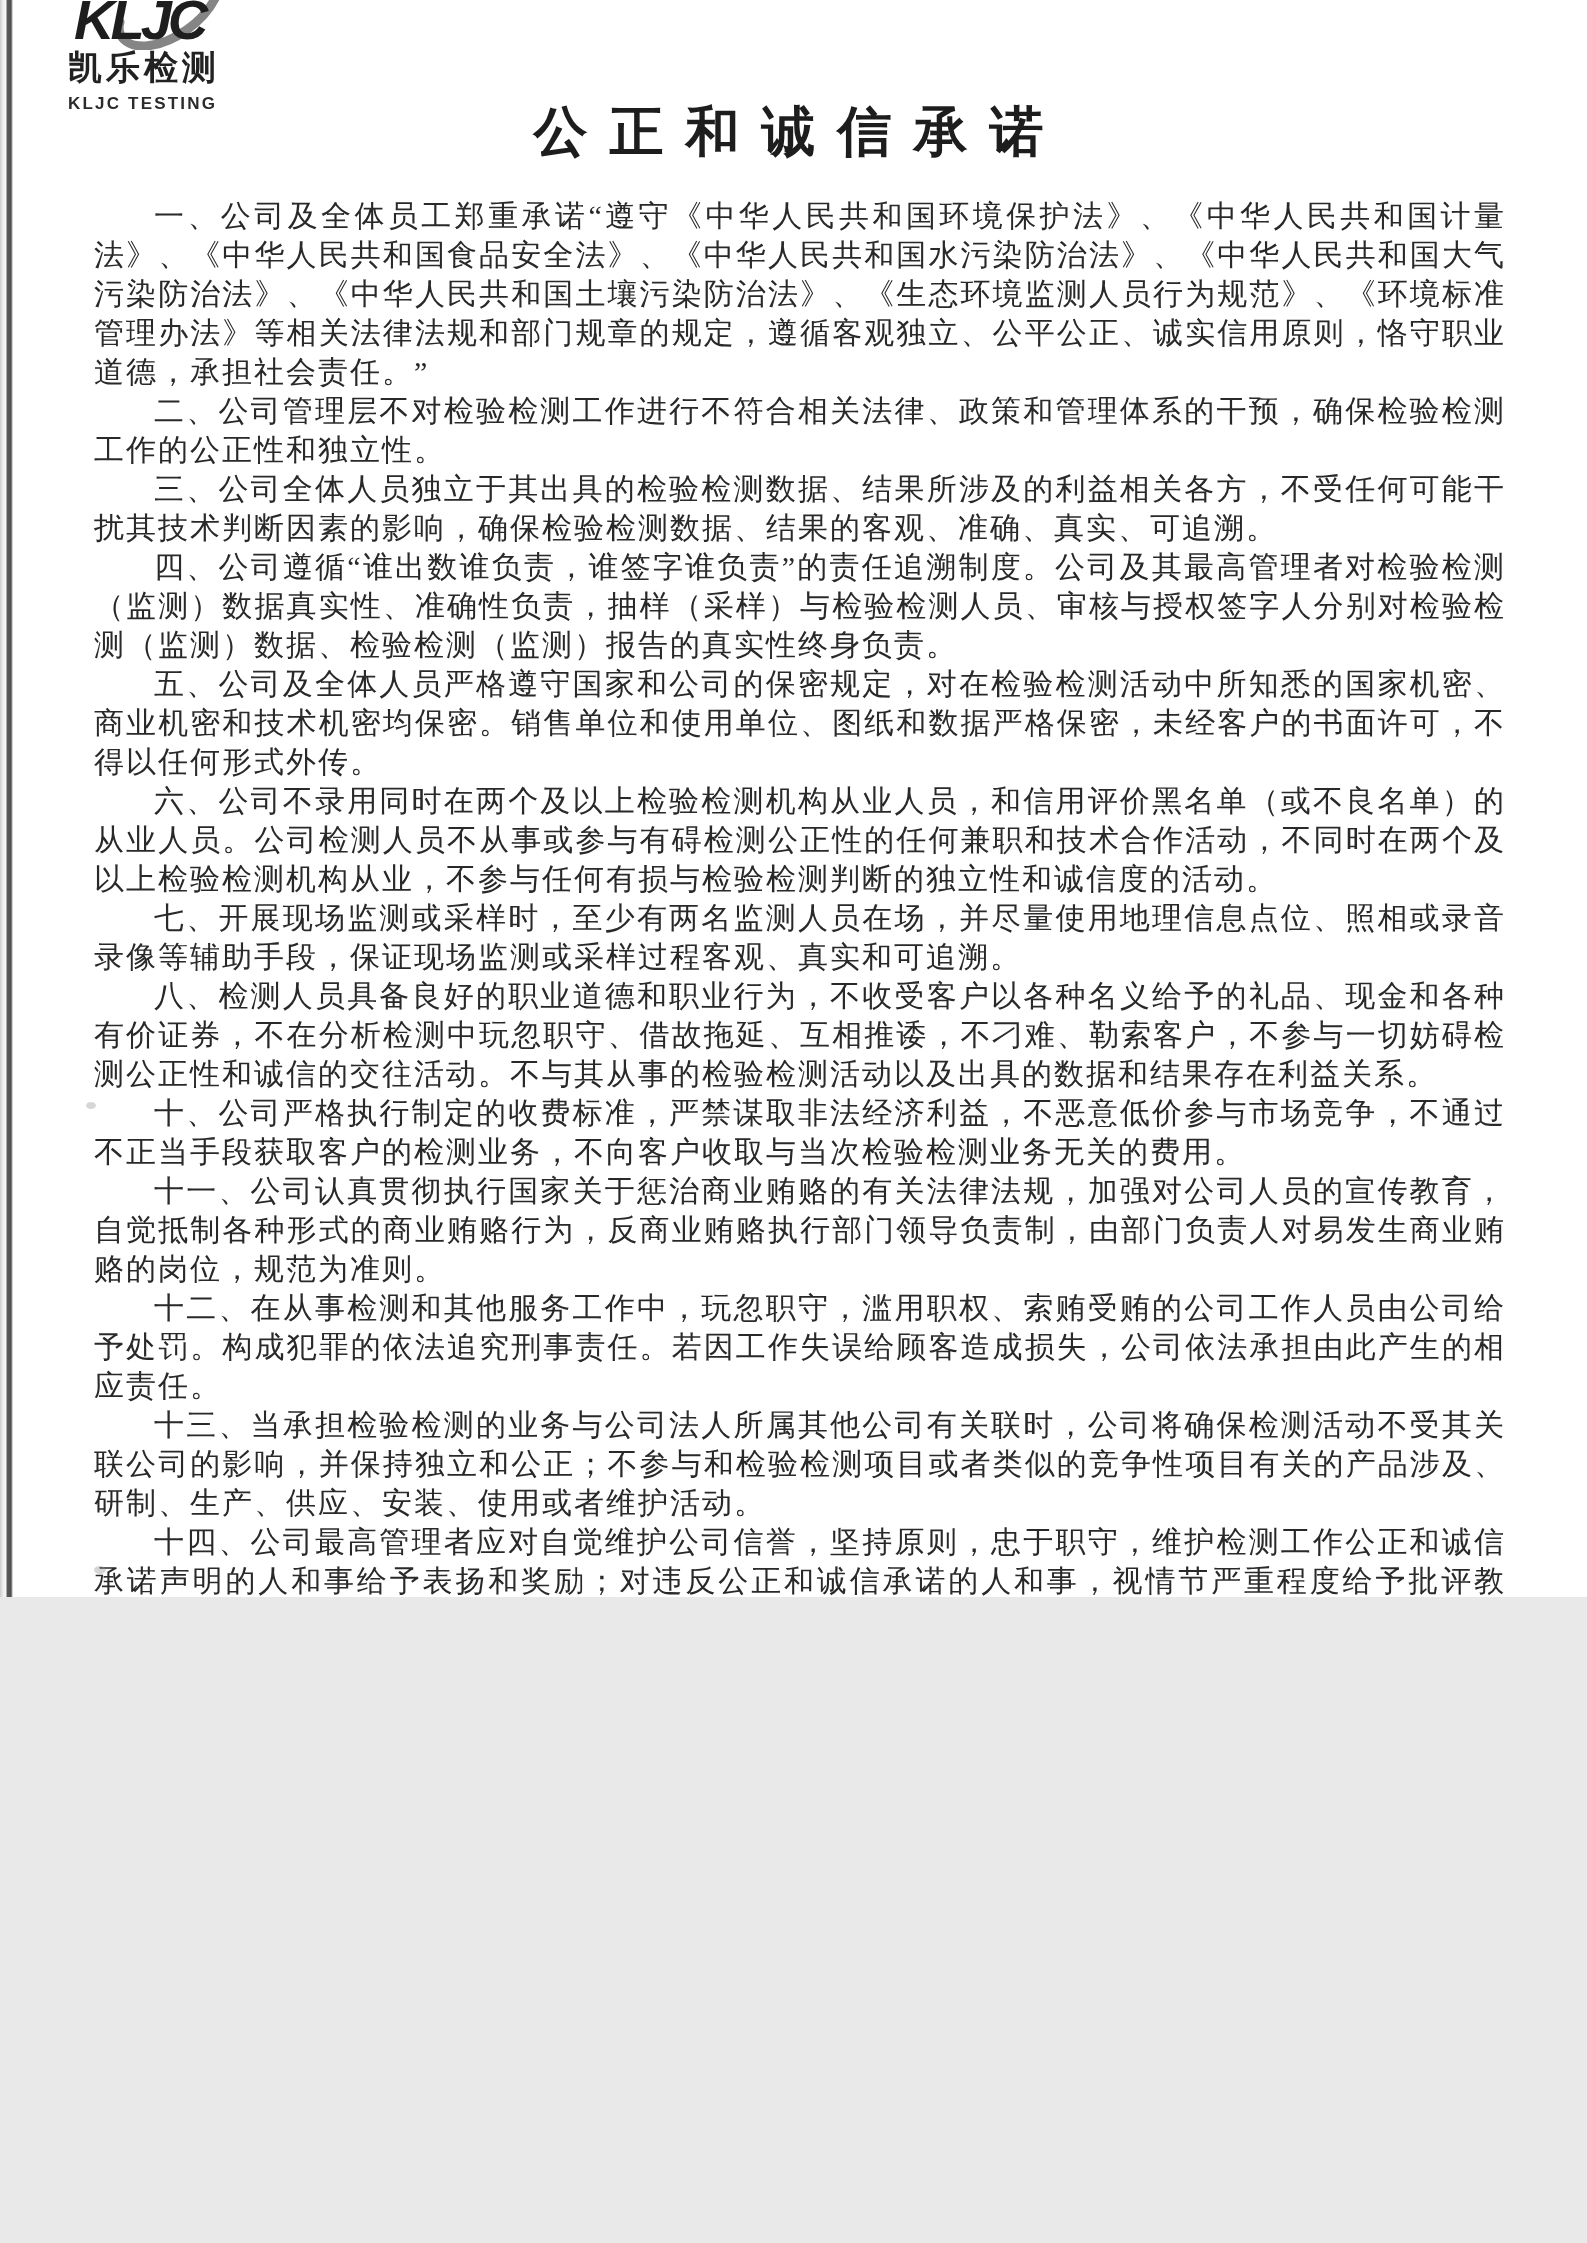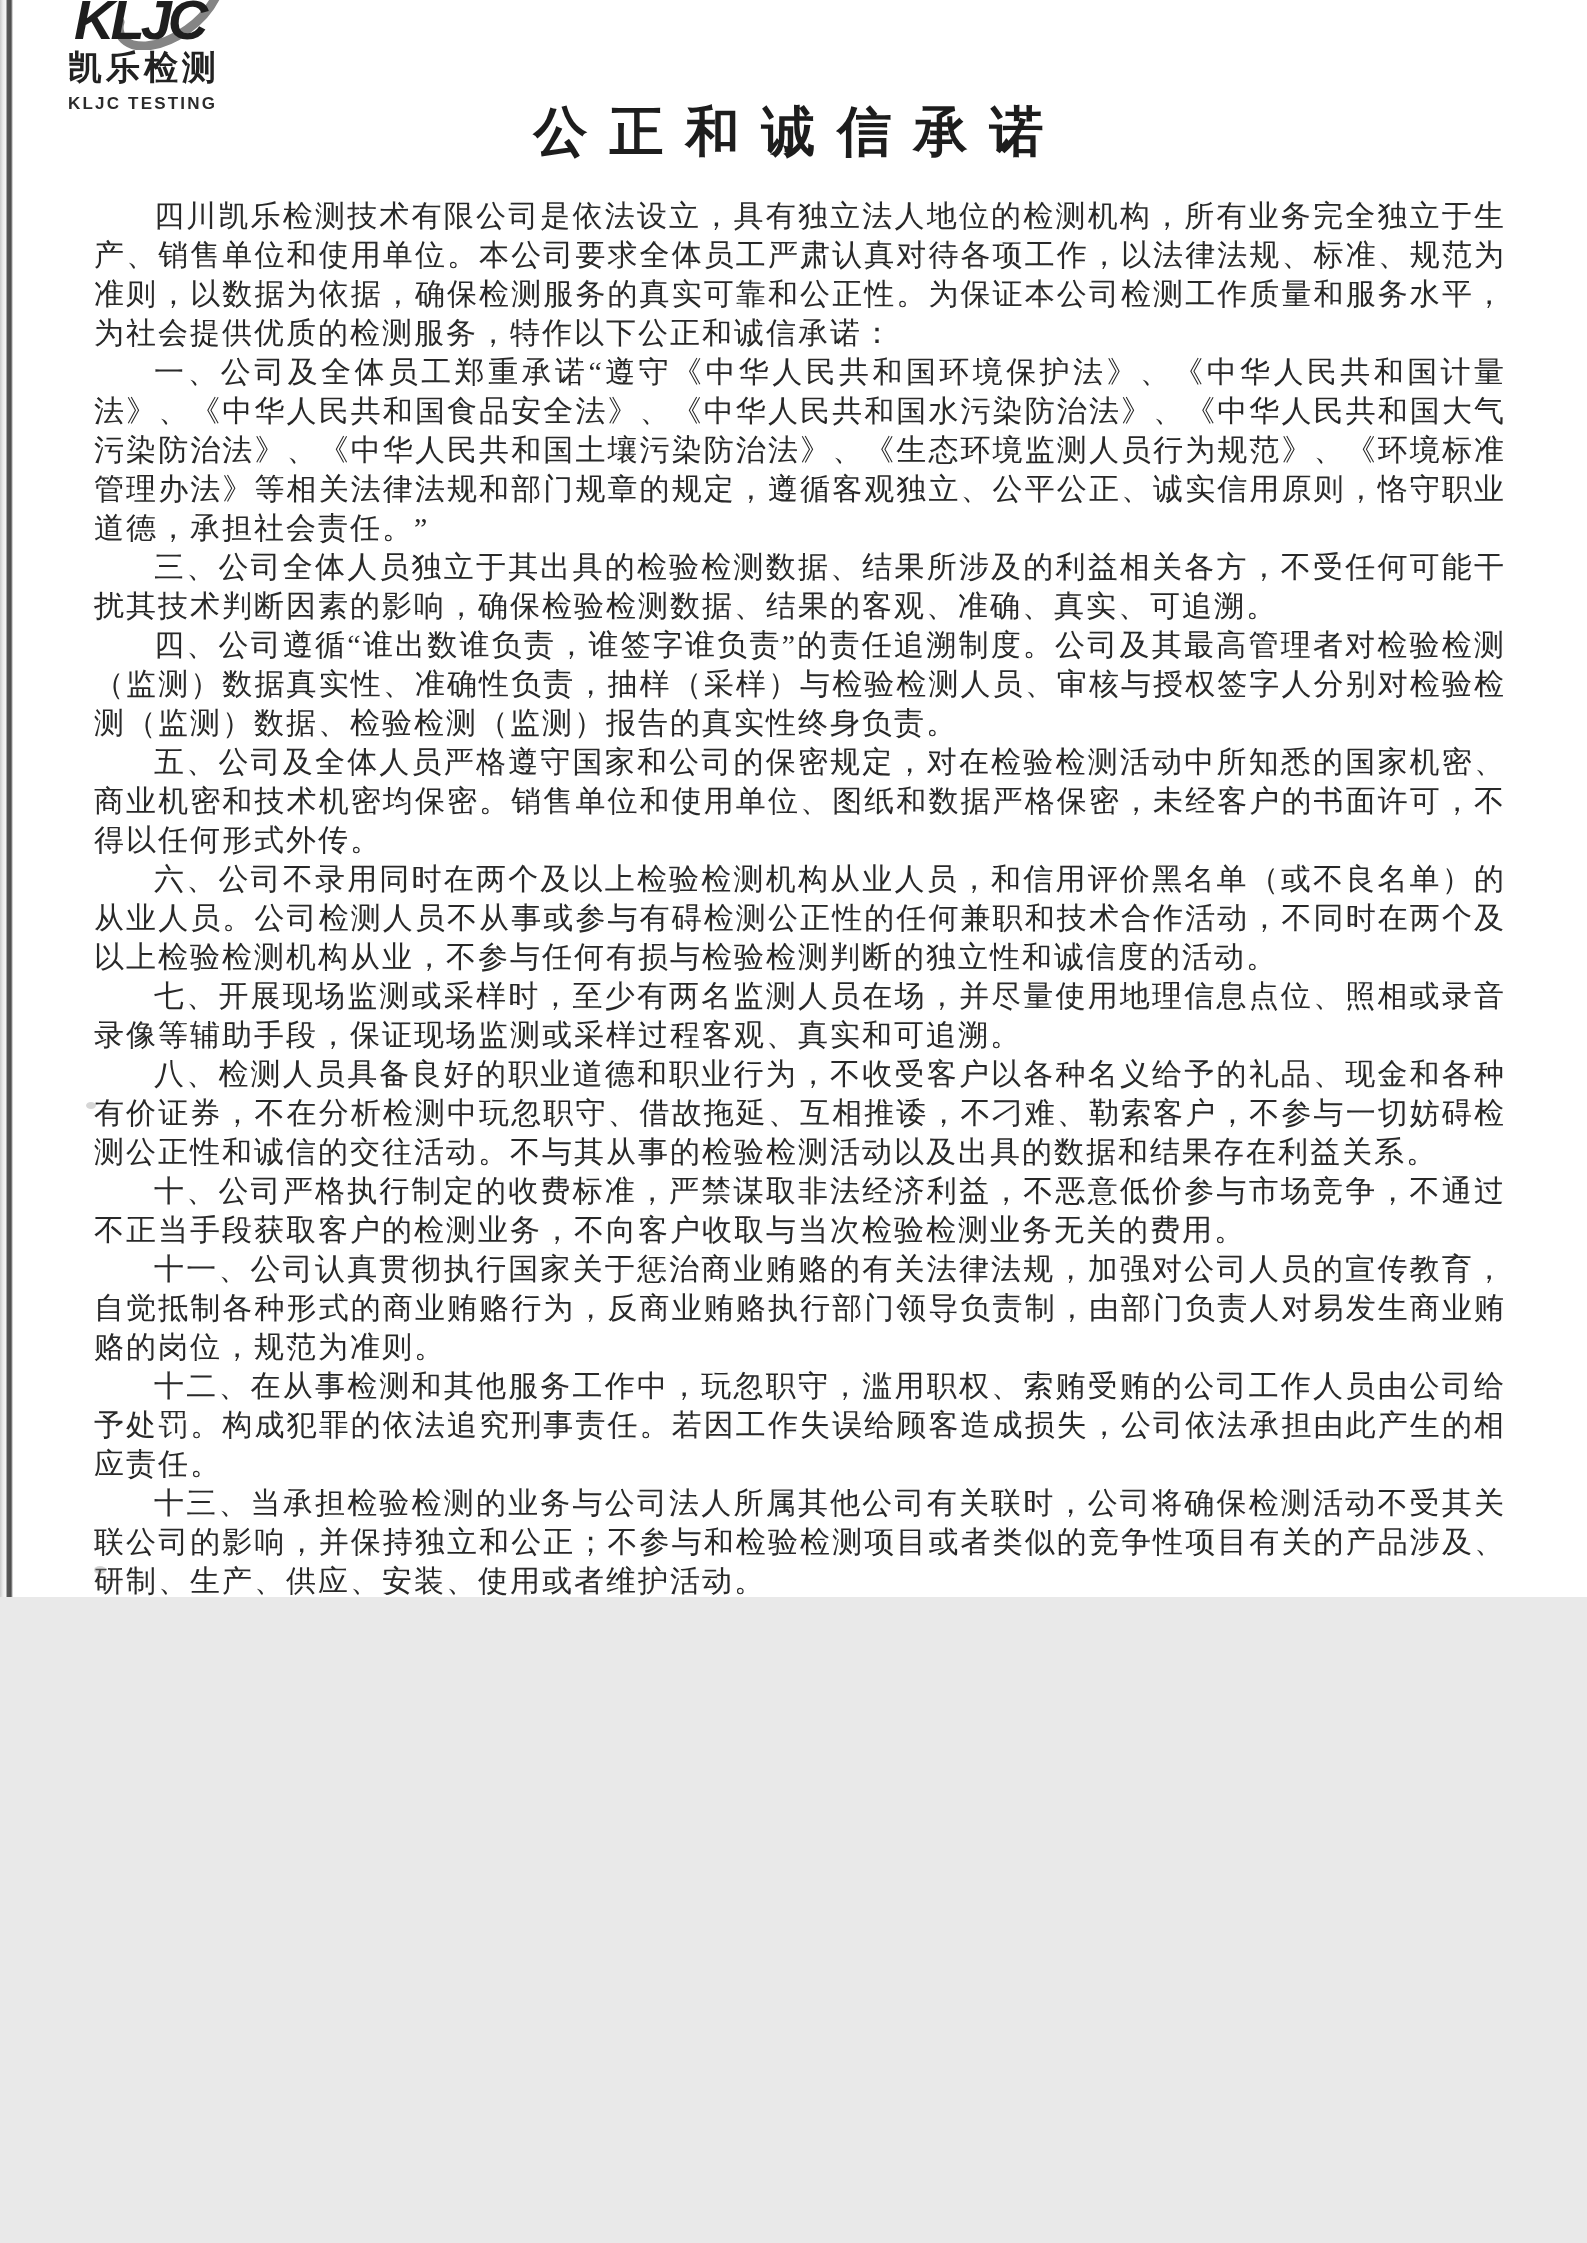--- a/index.html
+++ b/index.html
@@ -78,22 +78,22 @@
       <path d="M 150,0 C 138,30 104,52 78,54 C 58,55 48,44 52,30" fill="none" stroke="#858585" stroke-width="9" stroke-linecap="round"></path>
       <text x="6" y="47" font-family="Liberation Sans, DejaVu Sans, sans-serif" font-size="56" font-style="italic" font-weight="900" letter-spacing="-4" fill="#1e1e1e">KLJC</text>
     </svg>
     <div class="logo-cn">凯乐检测</div>
     <div class="logo-en">KLJC TESTING</div>
   </div>
 
   <div class="doc-title">公正和诚信承诺</div>
 
   <div class="body-text">
-      <p class="body-para">四川凯乐检测技术有限公司是依法设立，具有独立法人地位的检测机构，所有业务完全独立于生产、销售单位和使用单位。本公司要求全体员工严肃认真对待各项工作，以法律法规、标准、规范为准则，以数据为依据，确保检测服务的真实可靠和公正性。为保证本公司检测工作质量和服务水平，为社会提供优质的检测服务，特作以下公正和诚信承诺：</p>
       <p class="body-para">一、公司及全体员工郑重承诺“遵守《中华人民共和国环境保护法》、《中华人民共和国计量法》、《中华人民共和国食品安全法》、《中华人民共和国水污染防治法》、《中华人民共和国大气污染防治法》、《中华人民共和国土壤污染防治法》、《生态环境监测人员行为规范》、《环境标准管理办法》等相关法律法规和部门规章的规定，遵循客观独立、公平公正、诚实信用原则，恪守职业道德，承担社会责任。”</p>
+      <p class="body-para">二、公司管理层不对检验检测工作进行不符合相关法律、政策和管理体系的干预，确保检验检测工作的公正性和独立性。</p>
       <p class="body-para">三、公司全体人员独立于其出具的检验检测数据、结果所涉及的利益相关各方，不受任何可能干扰其技术判断因素的影响，确保检验检测数据、结果的客观、准确、真实、可追溯。</p>
       <p class="body-para">四、公司遵循“谁出数谁负责，谁签字谁负责”的责任追溯制度。公司及其最高管理者对检验检测（监测）数据真实性、准确性负责，抽样（采样）与检验检测人员、审核与授权签字人分别对检验检测（监测）数据、检验检测（监测）报告的真实性终身负责。</p>
       <p class="body-para">五、公司及全体人员严格遵守国家和公司的保密规定，对在检验检测活动中所知悉的国家机密、商业机密和技术机密均保密。销售单位和使用单位、图纸和数据严格保密，未经客户的书面许可，不得以任何形式外传。</p>
       <p class="body-para">六、公司不录用同时在两个及以上检验检测机构从业人员，和信用评价黑名单（或不良名单）的从业人员。公司检测人员不从事或参与有碍检测公正性的任何兼职和技术合作活动，不同时在两个及以上检验检测机构从业，不参与任何有损与检验检测判断的独立性和诚信度的活动。</p>
       <p class="body-para">七、开展现场监测或采样时，至少有两名监测人员在场，并尽量使用地理信息点位、照相或录音录像等辅助手段，保证现场监测或采样过程客观、真实和可追溯。</p>
       <p class="body-para">八、检测人员具备良好的职业道德和职业行为，不收受客户以各种名义给予的礼品、现金和各种有价证券，不在分析检测中玩忽职守、借故拖延、互相推诿，不刁难、勒索客户，不参与一切妨碍检测公正性和诚信的交往活动。不与其从事的检验检测活动以及出具的数据和结果存在利益关系。</p>
       <p class="body-para">十、公司严格执行制定的收费标准，严禁谋取非法经济利益，不恶意低价参与市场竞争，不通过不正当手段获取客户的检测业务，不向客户收取与当次检验检测业务无关的费用。</p>
       <p class="body-para">十一、公司认真贯彻执行国家关于惩治商业贿赂的有关法律法规，加强对公司人员的宣传教育，自觉抵制各种形式的商业贿赂行为，反商业贿赂执行部门领导负责制，由部门负责人对易发生商业贿赂的岗位，规范为准则。</p>
       <p class="body-para">十二、在从事检测和其他服务工作中，玩忽职守，滥用职权、索贿受贿的公司工作人员由公司给予处罚。构成犯罪的依法追究刑事责任。若因工作失误给顾客造成损失，公司依法承担由此产生的相应责任。</p>
       <p class="body-para">十三、当承担检验检测的业务与公司法人所属其他公司有关联时，公司将确保检测活动不受其关联公司的影响，并保持独立和公正；不参与和检验检测项目或者类似的竞争性项目有关的产品涉及、研制、生产、供应、安装、使用或者维护活动。</p>

